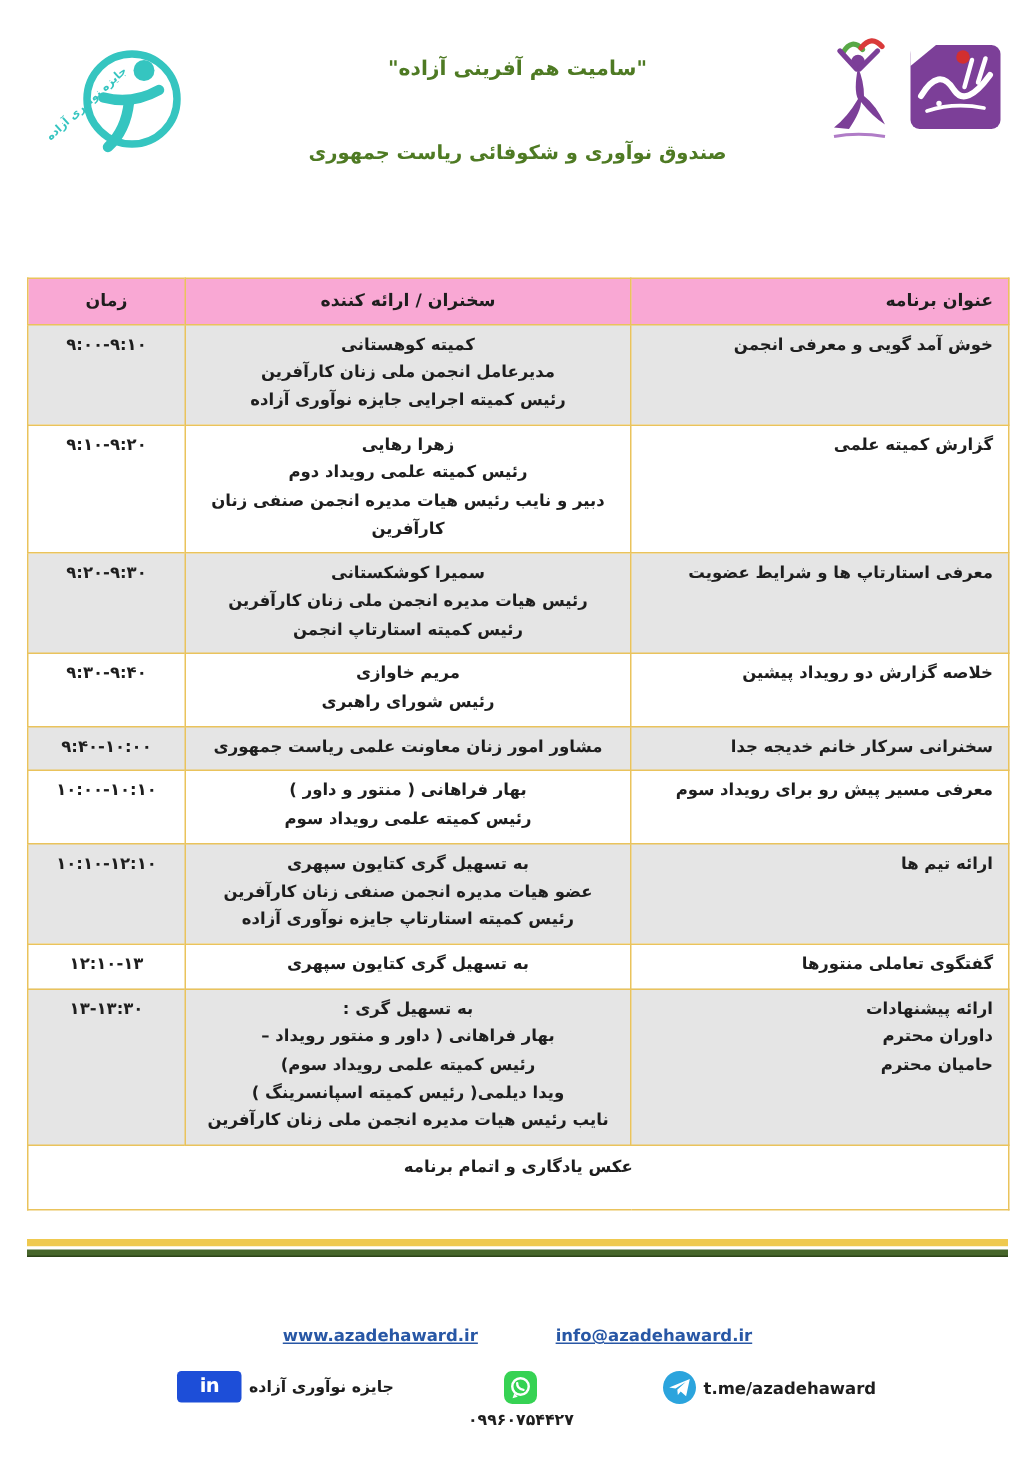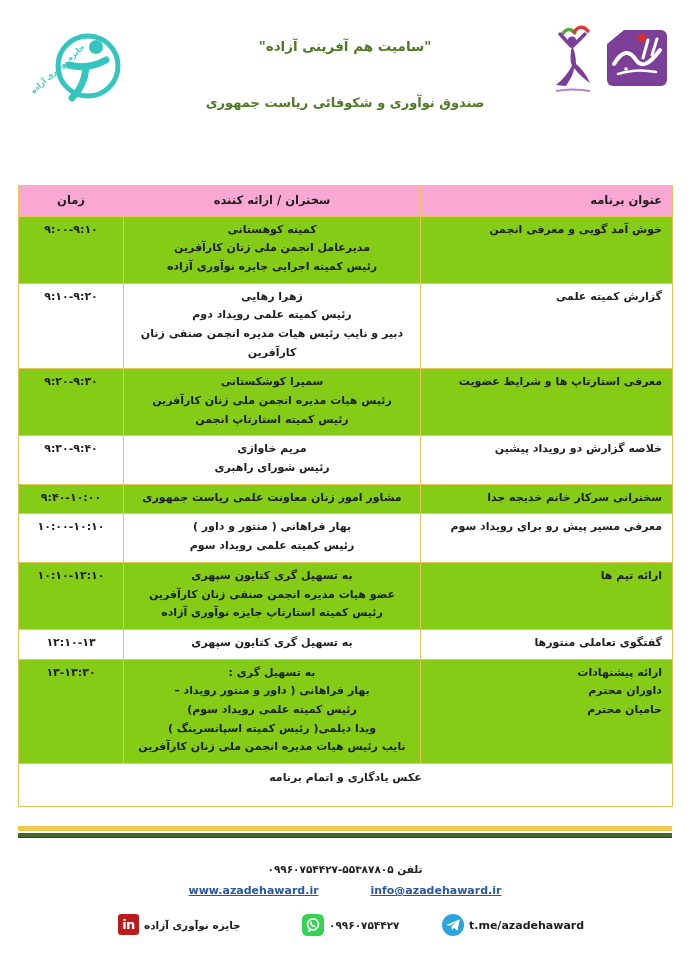--- a/index.html
+++ b/index.html
@@ -22,45 +22,45 @@
   
   .table-wrap { position:absolute; left:18px; right:18px; top:185px; }
   table.schedule { width:100%; border-collapse:collapse; direction:rtl; table-layout:fixed; }
   .schedule th, .schedule td {
     border:1px solid #eac35c; vertical-align:top;
     font-size:11px; line-height:1.7; font-weight:bold; color:#1e1e1e;
   }
   .schedule th { font-size:11.5px; padding:5px 8px; background:#f9a8d4; }
   .th-program { text-align:right; padding-right:10px !important; }
   .th-speaker, .th-time { text-align:center; }
-  tr.hl td { background:#84cc16; }
+  tr.hl td { background:#e5e5e5; }
   .cell-program { text-align:right;  padding:4px 10px 6px 6px; }
   .cell-speaker { text-align:center; padding:4px 8px 6px; }
   .cell-time    { text-align:center; padding:4px 3px 6px; }
   .cell-time > div { direction:ltr; }
   .cell-span    { text-align:center; padding:5px 8px 18px; }
   
   .stripe { position:absolute; left:18px; right:18px; top:826px; }
   .stripe-gold  { height:5px; background:#efc94f; }
   .stripe-gap   { height:2px; background:#ffffff; }
   .stripe-green { height:5px; background:#47662b; border-bottom:1px solid #2d4418; }
   .f-address { position:absolute; left:0; right:0; top:844px; text-align:center; direction:rtl; font-size:10.5px; }
   .f-phone   { position:absolute; left:0; right:0; top:863px; text-align:center; direction:rtl; font-size:10.5px; }
   .f-phone .num { direction:ltr; unicode-bidi:isolate; }
   .f-links { position:absolute; left:0; right:0; top:884px; text-align:center; direction:ltr; font-size:11px; }
   .f-links a, .f-links span.lnk {
     color:#2857a5; text-decoration:underline; font-weight:bold; margin:0 24px; cursor:pointer;
   }
   .contact-row { position:absolute; left:18px; right:18px; top:914px; height:30px; }
   .c-group { position:absolute; display:flex; align-items:center; gap:5px; font-size:10.5px; }
   .g-linkedin { left:100px; direction:rtl; }
-  .g-whatsapp { left:284px; }
+  .g-whatsapp { left:294px;flex-direction:column; }
   .g-telegram { left:424px; }
   .li-box {
-    width:21px; height:21px; background:#b91c1c; border-radius:3px;
+    width:43px; height:21px; background:#1d4ed8; border-radius:3px;
     color:#ffffff; font-size:13px; display:flex; align-items:center; justify-content:center;
     font-weight:bold; letter-spacing:-0.5px;
   }
   .g-telegram .handle { font-size:11px; }
 </style>
 </head>
 <body>
 
 <div class="page">
 
@@ -236,24 +236,20 @@
     </table>
   </div>
 
   <div class="stripe">
     <div class="stripe-gold"></div>
     <div class="stripe-gap"></div>
     <div class="stripe-green"></div>
   </div>
 
 
-  <div class="f-phone">
-    <span>تلفن</span>
-    <span class="num" dir="ltr">۰۹۹۶۰۷۵۴۴۲۷-۵۵۳۸۷۸۰۵</span>
-  </div>
 
   <div class="f-links">
     <span class="lnk">www.azadehaward.ir</span>
     <span class="lnk">info@azadehaward.ir</span>
   </div>
 
   <div class="contact-row">
     <div class="c-group g-linkedin">
       <span>جایزه نوآوری آزاده</span>
       <span class="li-box">in</span>

